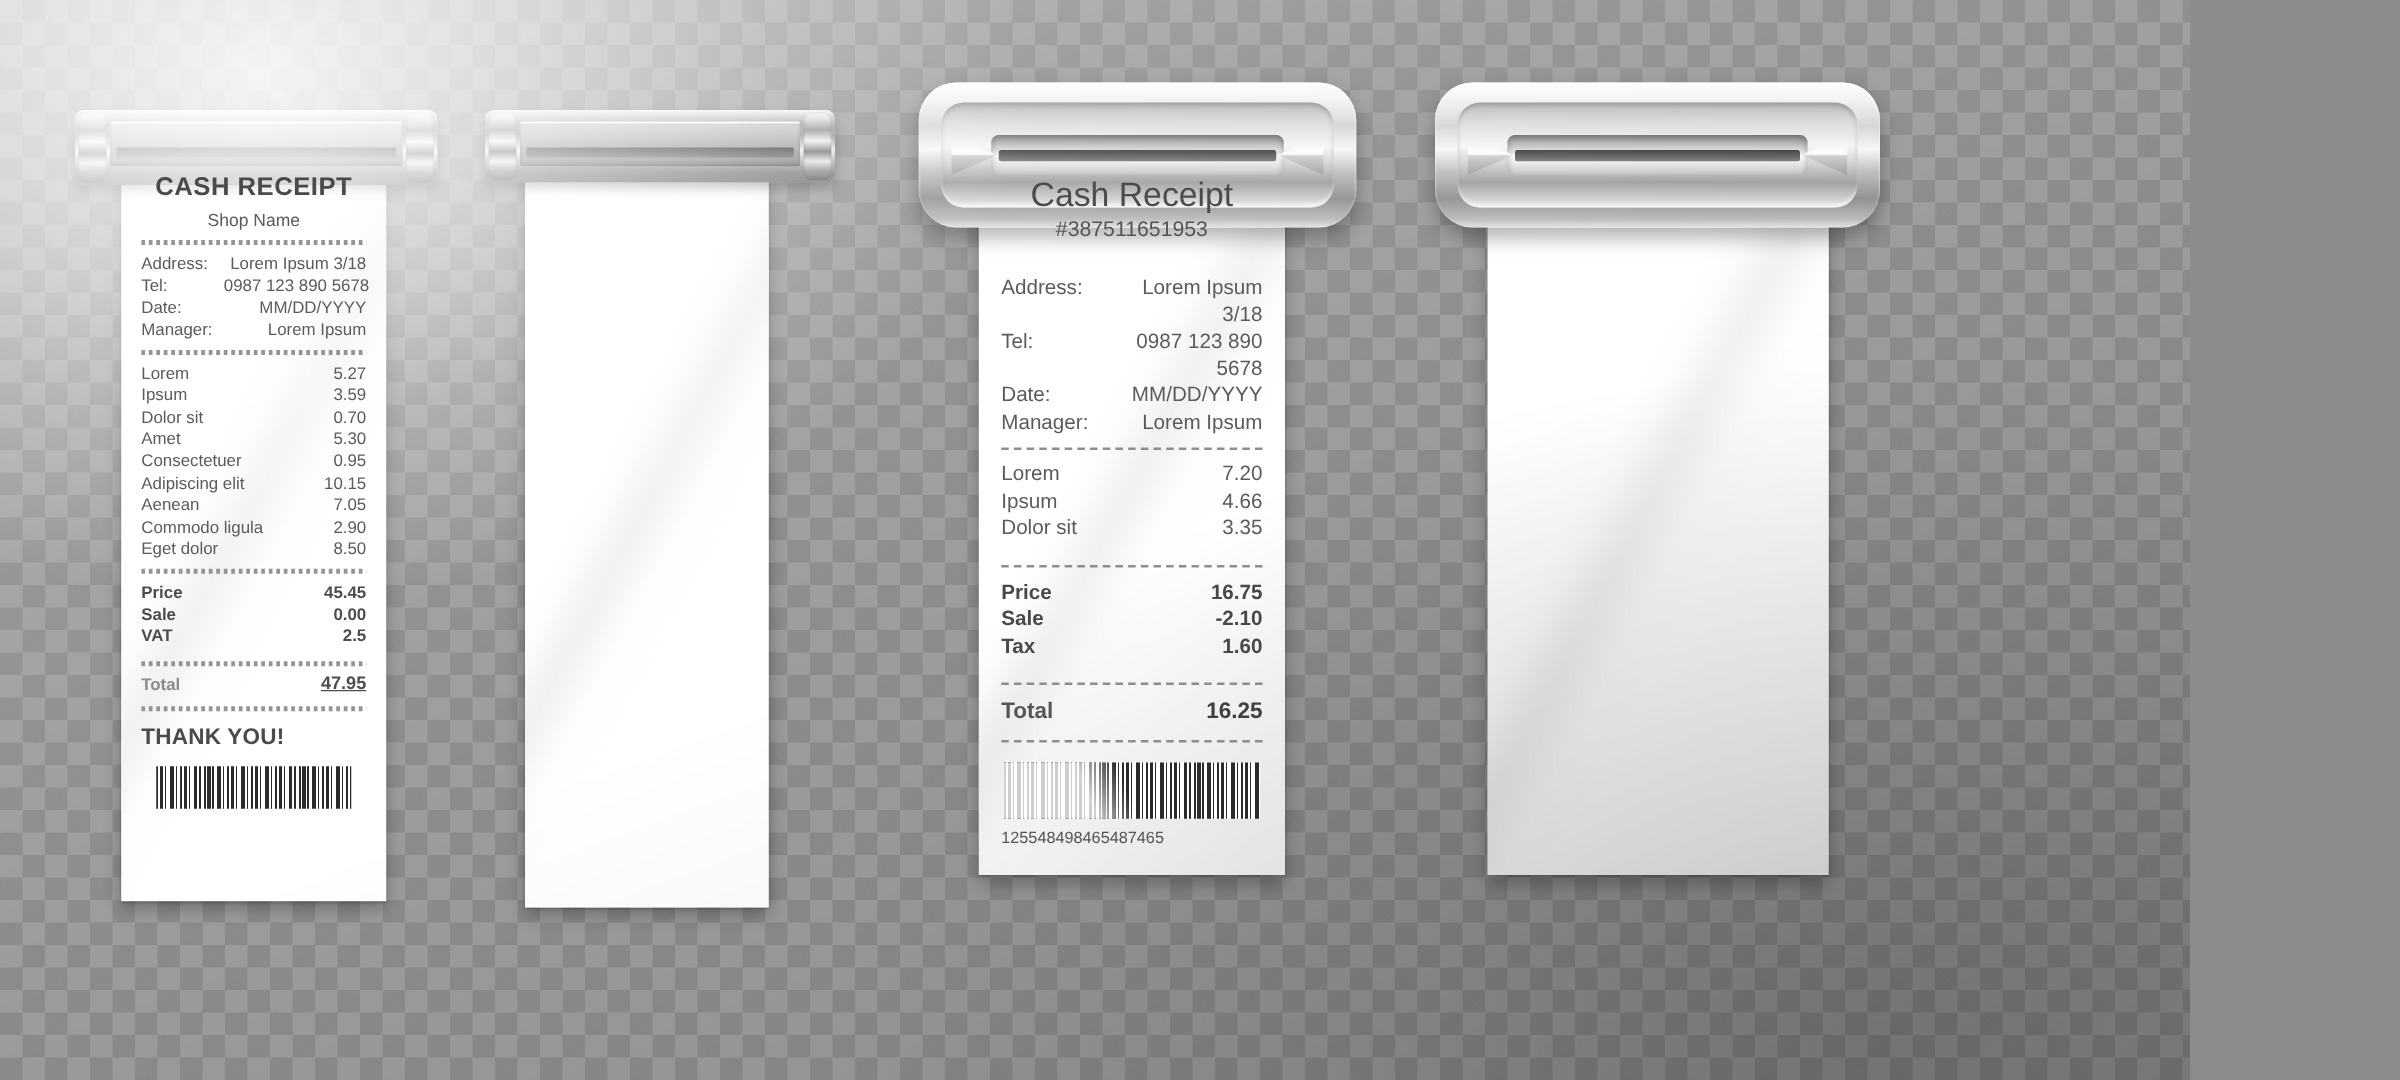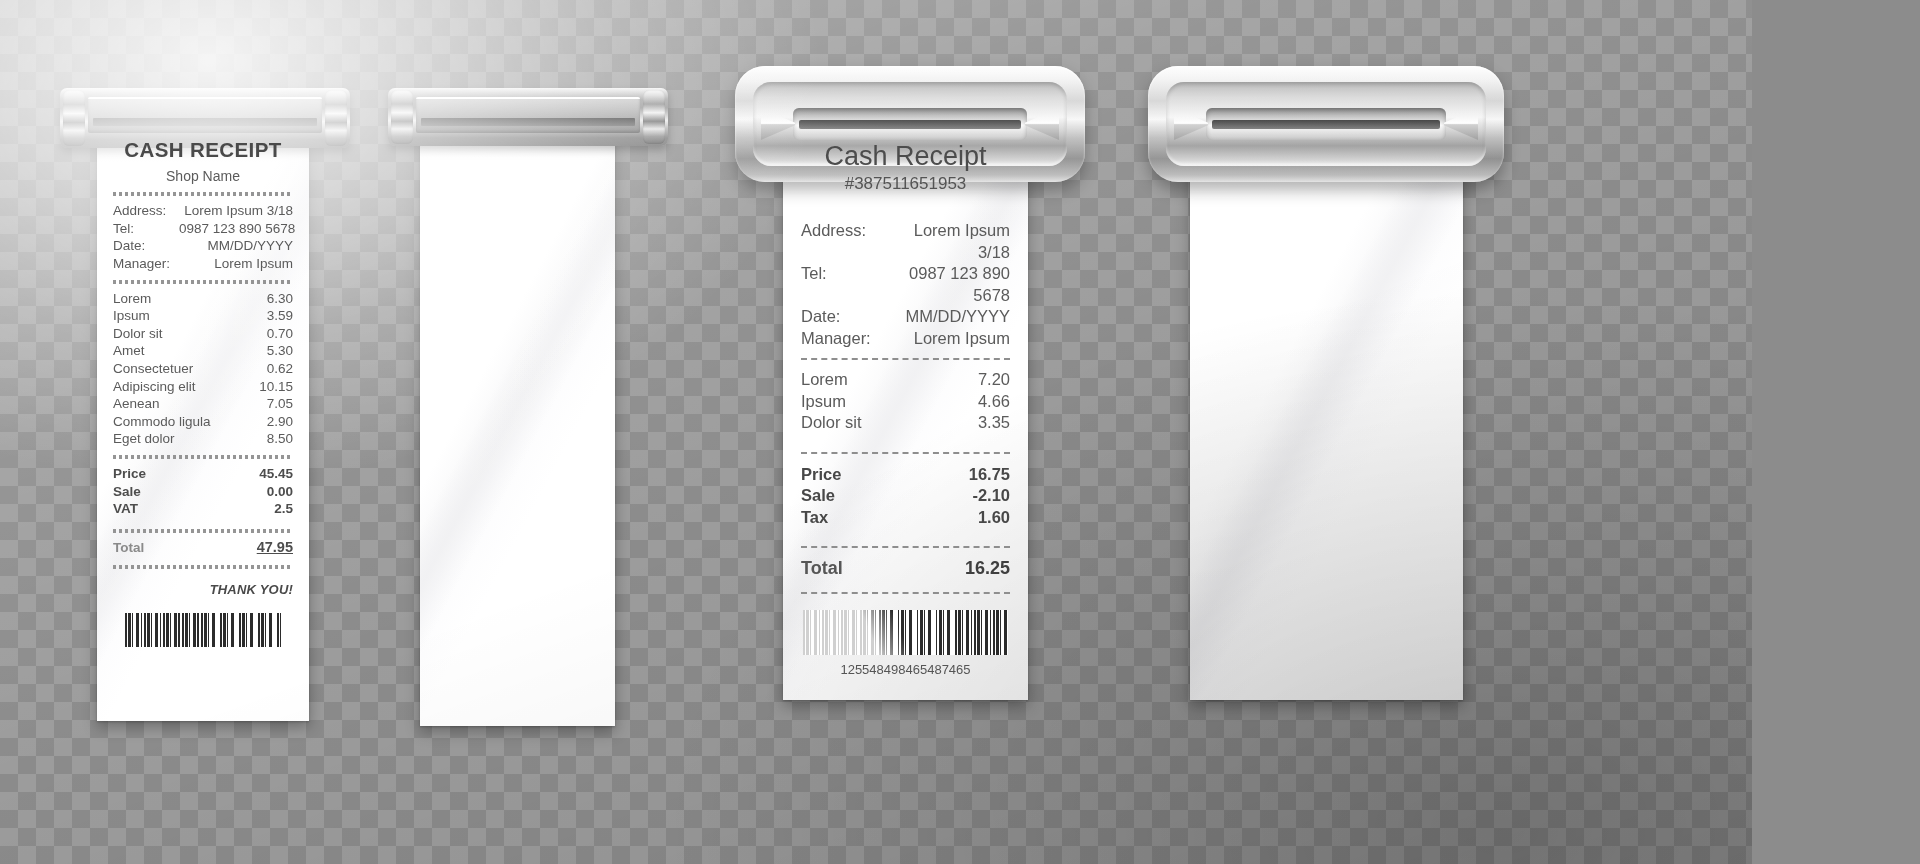--- a/index.html
+++ b/index.html
@@ -147,22 +147,22 @@
   .r1 .row { display: flex; justify-content: space-between; white-space: nowrap; }
   .r1 .row .k { }
   .r1 .row .v { }
   .r1 .info .row { display: flex; }
   .r1 .info .k { width: 66px; flex: none; }
   .r1 .info .v { flex: 1; text-align: right; }
   .r1 .bold { font-weight: bold; color: #4d4d4d; }
   .r1 .total .k { font-weight: bold; color: #8a8a8a; }
   .r1 .total .v { font-weight: bold; color: #4d4d4d; font-size: 14.5px; text-decoration: underline; }
   .r1 .thanks {
-    text-align: right; font-weight: bold; font-size: 13px;
-    letter-spacing: 0.2px; color: #4a4a4a; margin-top: 12px; font-style: italic;
+    text-align: left; font-weight: bold; font-size: 18px;
+    letter-spacing: 0.2px; color: #4a4a4a; margin-top: 12px;
   }
   .dots {
     height: 5px;
     margin: 6px 0;
     background-image: repeating-linear-gradient(90deg, #9a9a9a 0 3px, transparent 3px 6px);
     background-size: 6px 3px;
     background-repeat: repeat-x;
     background-position: 0 1px;
     opacity: 0.95;
   }
@@ -184,21 +184,21 @@
   .r3 .row .k { flex: 1; }
   .r3 .row .v { text-align: right; }
   .r3 .bold .k, .r3 .bold .v { font-weight: bold; color: #484848; }
   .r3 .total .k { font-weight: bold; color: #565656; font-size: 18px; }
   .r3 .total .v { font-weight: bold; color: #3f3f3f; font-size: 18px; }
   .dash {
     height: 0;
     border-top: 2.4px dashed #8e8e8e;
     margin: 9px 0;
   }
-  .r3 .bcnum { text-align: center; font-size: 13px; margin-top: 4px; color: #555; }
+  .r3 .bcnum { text-align: left; font-size: 13px; margin-top: 4px; color: #555; }
   .r3 .thanks3 { text-align: center; font-size: 16px; margin-top: 16px; color: #4f4f4f; }
 
   
   .barcode {
     height: 34px;
     background-image: repeating-linear-gradient(90deg,
       #2b2b2b 0 1.5px, #ffffff 1.5px 3px,
       #2b2b2b 3px 5.5px, #ffffff 5.5px 7px,
       #2b2b2b 7px 8px, #ffffff 8px 11px,
       #2b2b2b 11px 14px, #ffffff 14px 15.5px,
@@ -243,37 +243,37 @@
               <span class="k">Manager:</span>
               <span class="v">Lorem Ipsum</span>
             </div>
         </div>
 
         <div class="dots tall"></div>
 
         <div class="items">
           <div class="row">
               <span class="k">Lorem</span>
-              <span class="v">6.30</span>
+              <span class="v">5.27</span>
             </div>
           <div class="row">
               <span class="k">Ipsum</span>
               <span class="v">3.59</span>
             </div>
           <div class="row">
               <span class="k">Dolor sit</span>
               <span class="v">0.70</span>
             </div>
           <div class="row">
               <span class="k">Amet</span>
               <span class="v">5.30</span>
             </div>
           <div class="row">
               <span class="k">Consectetuer</span>
-              <span class="v">0.62</span>
+              <span class="v">0.95</span>
             </div>
           <div class="row">
               <span class="k">Adipiscing elit</span>
               <span class="v">10.15</span>
             </div>
           <div class="row">
               <span class="k">Aenean</span>
               <span class="v">7.05</span>
             </div>
           <div class="row">

